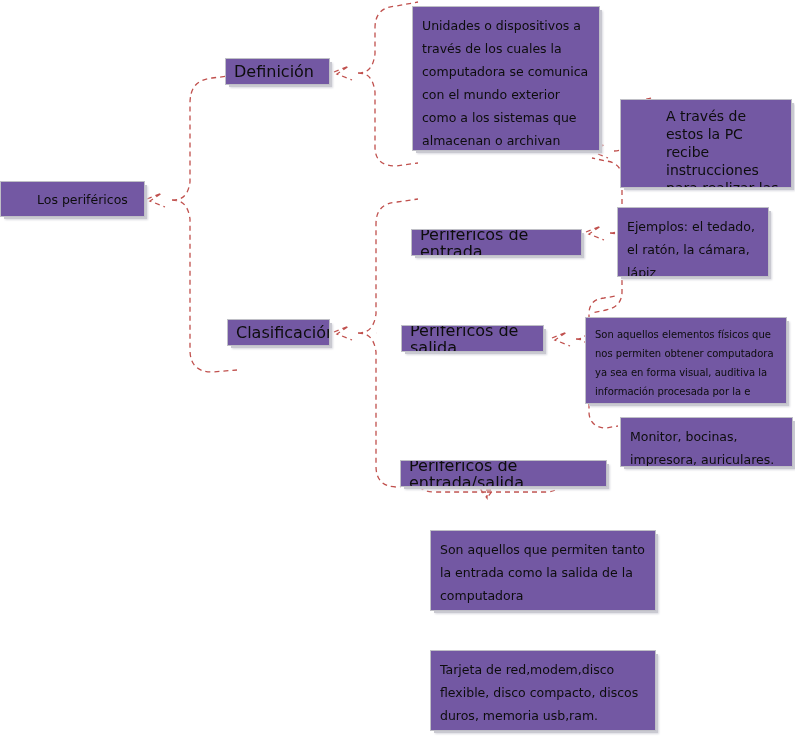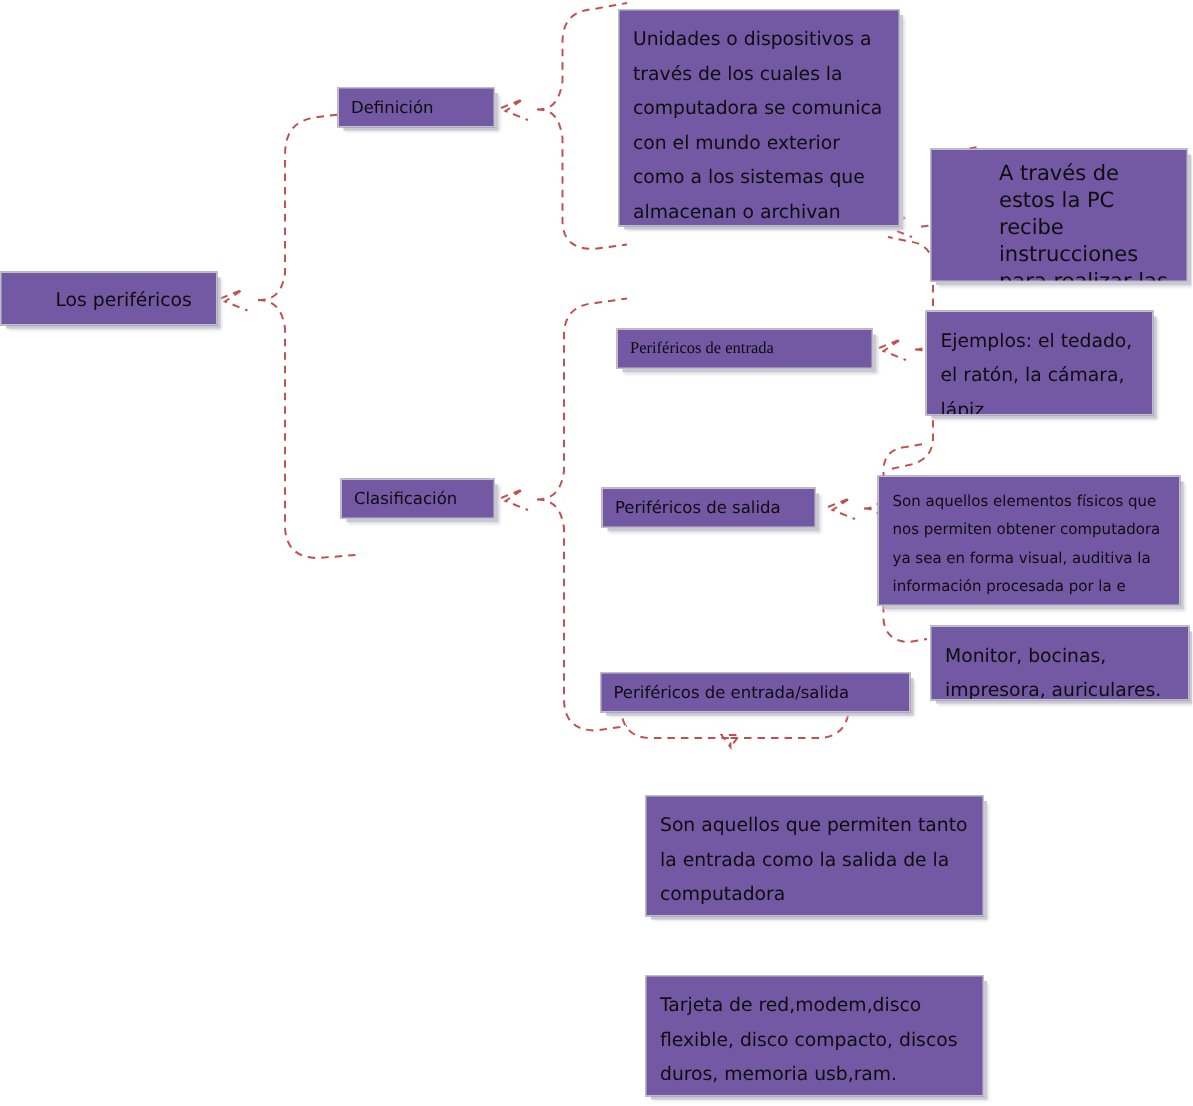--- a/index.html
+++ b/index.html
@@ -45,21 +45,21 @@
     color: #0d0d0d;
   }
   .node.multi {
     align-items: flex-start;
   }
   .node.multi .txt {
     padding: 7px 9px;
   }
   
   .s-title  { font-size: 12.5px; line-height: 17px; margin-left: 28px; }
-  .s-label  { font-size: 11px; line-height: 17px; }
+  .s-label  { font-size: 16px; line-height: 17px; }
   .s-body   { font-size: 12.5px; line-height: 23px; }
   .s-small  { font-size: 14px;  line-height: 18px; margin-left: 36px; }
   .s-tiny   { font-size: 10px;  line-height: 19px; }
 </style>
 </head>
 <body>
 
 <div id="canvas">
 
   <svg id="connectors" viewBox="0 0 795 737" xmlns="http://www.w3.org/2000/svg">
@@ -82,36 +82,36 @@
       </div>
       <div class="node multi" style="left: 412px; top: 6px; width: 188px; height: 145px; background: rgb(115, 88, 163); border-color: rgb(191, 191, 198);">
         <span class="txt s-body">Unidades o dispositivos a través de los cuales la computadora se comunica con el mundo exterior como a los sistemas que almacenan o archivan</span>
       </div>
       <div class="node multi" style="left: 620px; top: 99px; width: 172px; height: 89px; background: rgb(115, 88, 163); border-color: rgb(191, 191, 198);">
         <span class="txt s-small">A través de estos la PC recibe instrucciones para realizar las actividades que el usuario indica.</span>
       </div>
       <div class="node" style="left: 227px; top: 319px; width: 103px; height: 27px; background: rgb(115, 88, 163); border-color: rgb(191, 191, 198);">
         <span class="txt s-label">Clasificación</span>
       </div>
-      <div class="node" style="left: 411px; top: 219px; width: 171px; height: 27px; background: rgb(115, 88, 163); border-color: rgb(191, 191, 198); font-family: Liberation Serif, serif;">
+      <div class="node" style="left: 411px; top: 229px; width: 171px; height: 27px; background: rgb(115, 88, 163); border-color: rgb(191, 191, 198);">
         <span class="txt s-label">Periféricos de entrada</span>
       </div>
       <div class="node multi" style="left: 617px; top: 207px; width: 152px; height: 70px; background: rgb(115, 88, 163); border-color: rgb(191, 191, 198); justify-content: center;">
         <span class="txt s-body">Ejemplos: el tedado, el ratón, la cámara, lápiz</span>
       </div>
       <div class="node" style="left: 401px; top: 325px; width: 143px; height: 27px; background: rgb(115, 88, 163); border-color: rgb(191, 191, 198);">
         <span class="txt s-label">Periféricos de salida</span>
       </div>
       <div class="node multi" style="left: 585px; top: 317px; width: 202px; height: 87px; background: rgb(115, 88, 163); border-color: rgb(191, 191, 198);">
         <span class="txt s-tiny">Son aquellos elementos físicos que nos permiten obtener computadora ya sea en forma visual, auditiva la información procesada por la e</span>
       </div>
       <div class="node multi" style="left: 620px; top: 417px; width: 173px; height: 50px; background: rgb(115, 88, 163); border-color: rgb(191, 191, 198);">
         <span class="txt s-body">Monitor, bocinas, impresora, auriculares.</span>
       </div>
-      <div class="node" style="left: 400px; top: 448px; width: 207px; height: 27px; background: rgb(115, 88, 163); border-color: rgb(191, 191, 198);">
+      <div class="node" style="left: 400px; top: 460px; width: 207px; height: 27px; background: rgb(115, 88, 163); border-color: rgb(191, 191, 198);">
         <span class="txt s-label">Periféricos de entrada/salida</span>
       </div>
       <div class="node multi" style="left: 430px; top: 530px; width: 226px; height: 81px; background: rgb(115, 88, 163); border-color: rgb(191, 191, 198); justify-content: center;">
         <span class="txt s-body">Son aquellos que permiten tanto la entrada como la salida de la computadora</span>
       </div>
       <div class="node multi" style="left: 430px; top: 650px; width: 226px; height: 81px; background: rgb(115, 88, 163); border-color: rgb(191, 191, 198);">
         <span class="txt s-body">Tarjeta de red,modem,disco flexible, disco compacto, discos duros, memoria usb,ram.</span>
       </div>
     </div>
 

